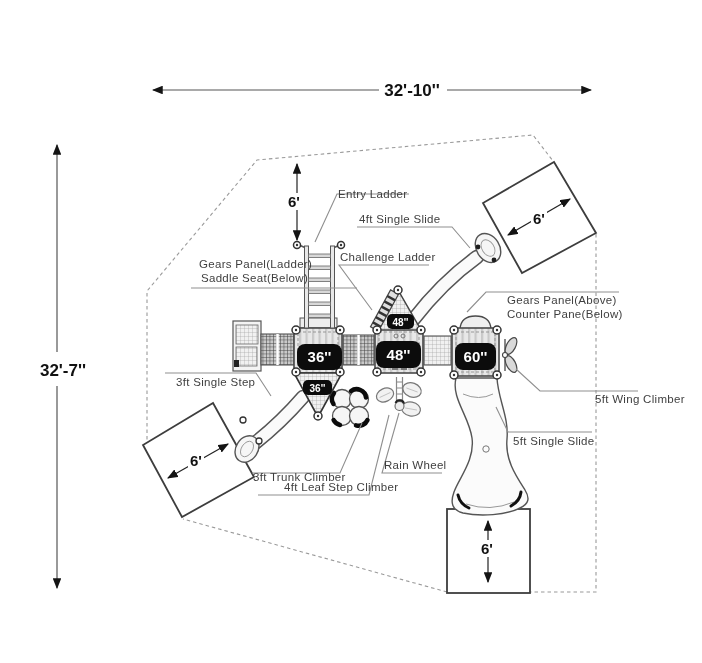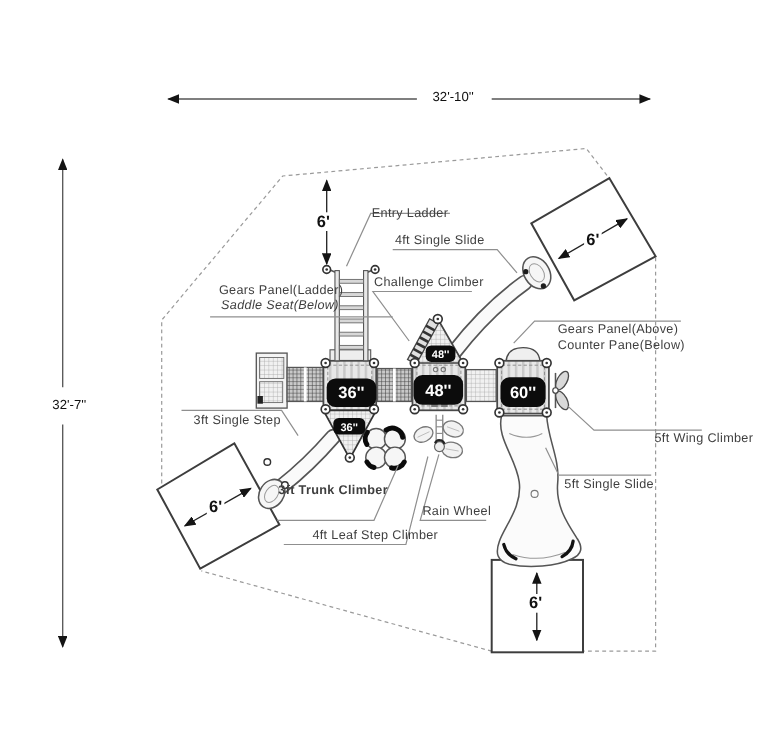--- a/index.html
+++ b/index.html
@@ -1,20 +1,20 @@
 <!DOCTYPE html>
 <html><head>
 <meta charset="utf-8">
 <style>
   html,body{margin:0;padding:0;background:#fff;}
   #canvas{position:relative;width:702px;height:663px;background:#ffffff;overflow:hidden;
           font-family:"Liberation Sans", sans-serif;}
   svg{position:absolute;left:0;top:0;}
   .lbl{position:absolute;font-size:11.5px;color:#3f3f3f;letter-spacing:.3px;white-space:nowrap;}
-  .dim{position:absolute;font-size:12px;font-weight:normal;color:#111;white-space:nowrap;text-align:center;}
+  .dim{position:absolute;font-size:17px;font-weight:bold;color:#111;white-space:nowrap;text-align:center;}
   .six{position:absolute;font-size:15px;font-weight:bold;color:#111;background:#fff;padding:0 2px;line-height:17px;text-align:center;}
   .badge-text{font-weight:bold;fill:#fff;text-anchor:middle;}
 </style>
 </head>
 <body>
 
 <div id="canvas">
 
 <svg width="702" height="663" viewBox="0 0 702 663">
   <defs>
@@ -278,25 +278,25 @@
 <div class="dim" style="left:378px;top:81px;width:68px;">32'-10''</div>
 <div class="dim" style="left:36px;top:361px;width:54px;">32'-7''</div>
 
 <div class="six" style="left:286px;top:193px;">6'</div>
 <div class="six" style="left:531px;top:210px;">6'</div>
 <div class="six" style="left:188px;top:452px;">6'</div>
 <div class="six" style="left:479px;top:540px;">6'</div>
 
 <div class="lbl" style="left:338px;top:188px;">Entry Ladder</div>
 <div class="lbl" style="left:359px;top:213px;">4ft Single Slide</div>
-<div class="lbl" style="left:340px;top:251px;">Challenge Climber</div>
+<div class="lbl" style="left:340px;top:251px;">Challenge Ladder</div>
 <div class="lbl" style="left:199px;top:258px;">Gears Panel(Ladder)</div>
-<div class="lbl" style="left:201px;top:272px;font-style:italic;">Saddle Seat(Below)</div>
+<div class="lbl" style="left:201px;top:272px;">Saddle Seat(Below)</div>
 <div class="lbl" style="left:507px;top:294px;">Gears Panel(Above)</div>
 <div class="lbl" style="left:507px;top:308px;">Counter Pane(Below)</div>
 <div class="lbl" style="left:176px;top:376px;">3ft Single Step</div>
 <div class="lbl" style="left:551px;top:393px;padding-left:44px;">5ft Wing Climber</div>
 <div class="lbl" style="left:513px;top:435px;">5ft Single Slide</div>
-<div class="lbl" style="left:253px;top:440px;font-weight:bold;">3ft Trunk Climber</div>
+<div class="lbl" style="left:253px;top:471px;">3ft Trunk Climber</div>
 <div class="lbl" style="left:384px;top:459px;">Rain Wheel</div>
 <div class="lbl" style="left:259px;top:481px;margin-left:25px;">4ft Leaf Step Climber</div>
 
 </div>
 
 </body></html>

